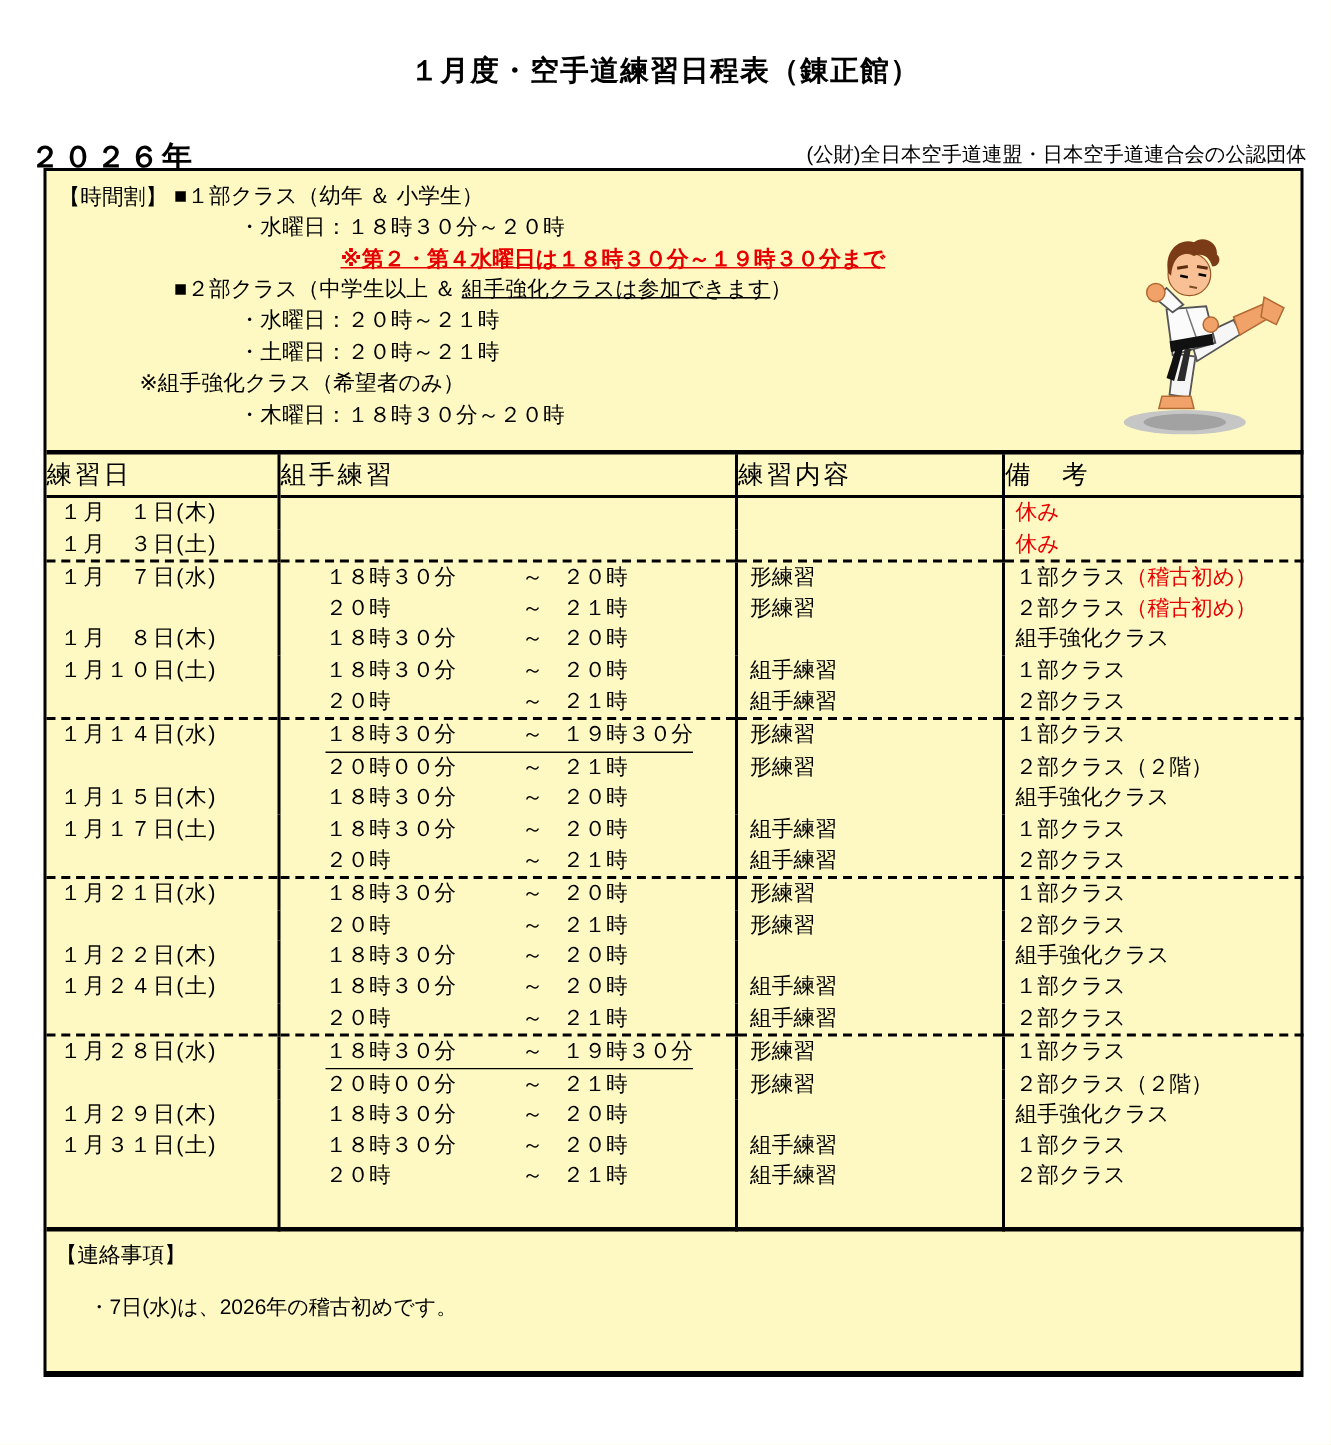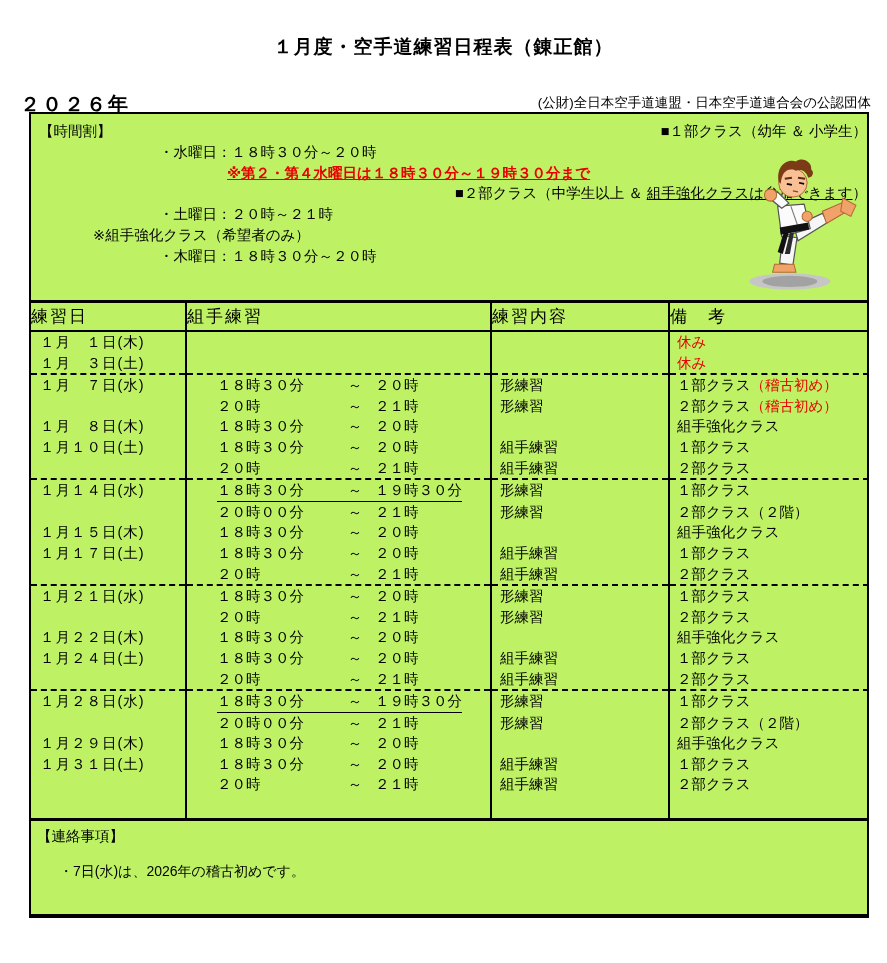--- a/index.html
+++ b/index.html
@@ -12,28 +12,28 @@
     position:absolute;top:34px;left:0;width:100%;text-align:center;
     font-size:19px;font-weight:bold;letter-spacing:1px;
   }
   .year-row{position:absolute;top:91px;left:20px;right:16px;height:22px;}
   .year{position:absolute;left:0;top:0;font-size:20px;font-weight:bold;letter-spacing:2px;}
   .accreditation{position:absolute;right:0;top:3px;font-size:13.5px;}
   
   .main-box{
     position:absolute;top:112px;left:29px;width:840px;height:806px;
     box-sizing:border-box;border:2px solid #000;border-bottom:4px solid #000;
-    background:#bef264;
+    background:#fef9c3;
   }
   
   .tt-section{position:relative;height:186px;overflow:hidden;}
   .tt-label{position:absolute;left:8px;top:8px;font-size:14.5px;}
   .tt-lines{position:absolute;left:0;top:7px;width:100%;}
   .tt-line{height:20.8px;line-height:20.8px;font-size:14.5px;white-space:nowrap;}
-  .tt-line.section{padding-left:85px;text-align:right;}
+  .tt-line.section{padding-left:85px;}
   .tt-line.time{padding-left:128px;}
   .tt-line.kumite{padding-left:62px;}
   .tt-line.note-red{padding-left:196px;color:#e60000;font-weight:bold;}
   .tt-line .u{text-decoration:underline;}
   .karate-illustration{position:absolute;right:8px;top:40px;width:122px;height:140px;}
   
   table.schedule{
     width:100%;border-collapse:collapse;table-layout:fixed;
     border-top:3px solid #000;border-bottom:3px solid #000;
   }
@@ -77,20 +77,21 @@
 
 <div class="main-box">
 
   <div class="tt-section">
     <span class="tt-label">【時間割】</span>
     <div class="tt-lines">
         <div class="tt-line section"><span>■１部クラス（幼年 ＆ 小学生）</span></div>
         <div class="tt-line time"><span>・水曜日：１８時３０分～２０時</span></div>
         <div class="tt-line note-red"><span class="u">※第２・第４水曜日は１８時３０分～１９時３０分まで</span></div>
         <div class="tt-line section"><span>■２部クラス（中学生以上 ＆ </span><span class="u">組手強化クラスは参加できます</span><span>）</span></div>
+        <div class="tt-line time"><span>・水曜日：２０時～２１時</span></div>
         <div class="tt-line time"><span>・土曜日：２０時～２１時</span></div>
         <div class="tt-line kumite"><span>※組手強化クラス（希望者のみ）</span></div>
         <div class="tt-line time"><span>・木曜日：１８時３０分～２０時</span></div>
       </div>
 
     <svg class="karate-illustration" viewBox="0 0 120 135" xmlns="http://www.w3.org/2000/svg">
       <ellipse cx="52" cy="124" rx="40" ry="8" fill="#c6c6c6"></ellipse>
       <ellipse cx="52" cy="124" rx="27" ry="5.5" fill="#a2a2a2"></ellipse>
 
       <path d="M56,70 L84,57 L89,66 L60,84 Z" fill="#f6f6f6" stroke="#555" stroke-width="1.2"></path>

